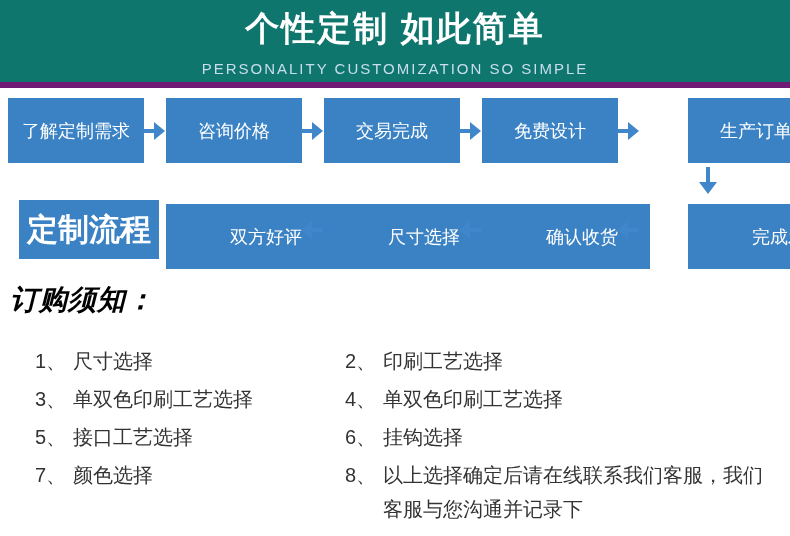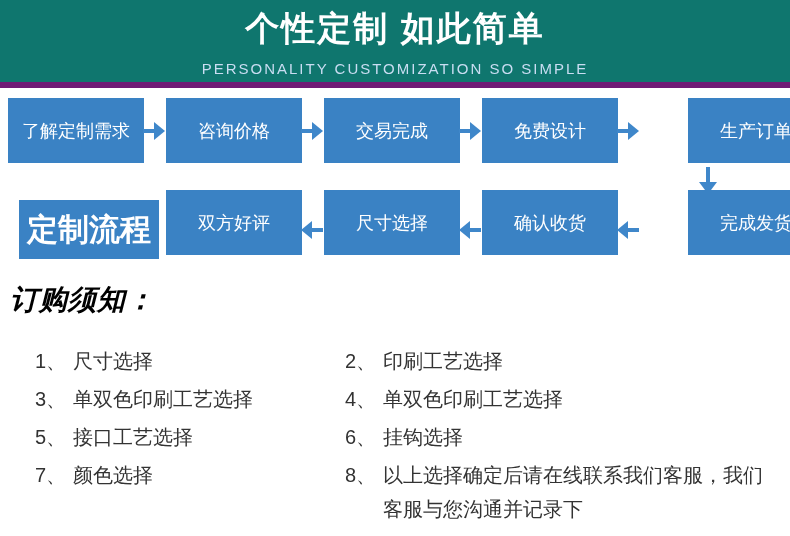--- a/index.html
+++ b/index.html
@@ -23,21 +23,21 @@
     margin-top:13px; font-size:15px; color:#c9ddf2; letter-spacing:2px;
   }
 
   
   .fbox {
     position:absolute; width:136px; height:65px; background:#3a82c4;
     color:#ffffff; font-size:18px; display:flex; align-items:center;
     justify-content:center; white-space:nowrap;
   }
   .row1 { top:98px; }
-  .row2 { top:190px; }
+  .row2 { top:204px;padding-left:32px; }
   .col1 { left:8px; } .col2 { left:166px; } .col3 { left:324px; }
   .col4 { left:482px; } .col5 { left:640px;margin-left:48px; }
 
   .flow-label {
     position:absolute; left:8px; top:200px; width:140px; height:59px;
     background:#3a82c4; color:#ffffff; font-size:31px; font-weight:bold;
     display:flex; align-items:center; justify-content:center;
     white-space:nowrap;
     margin-left:11px;
   }

